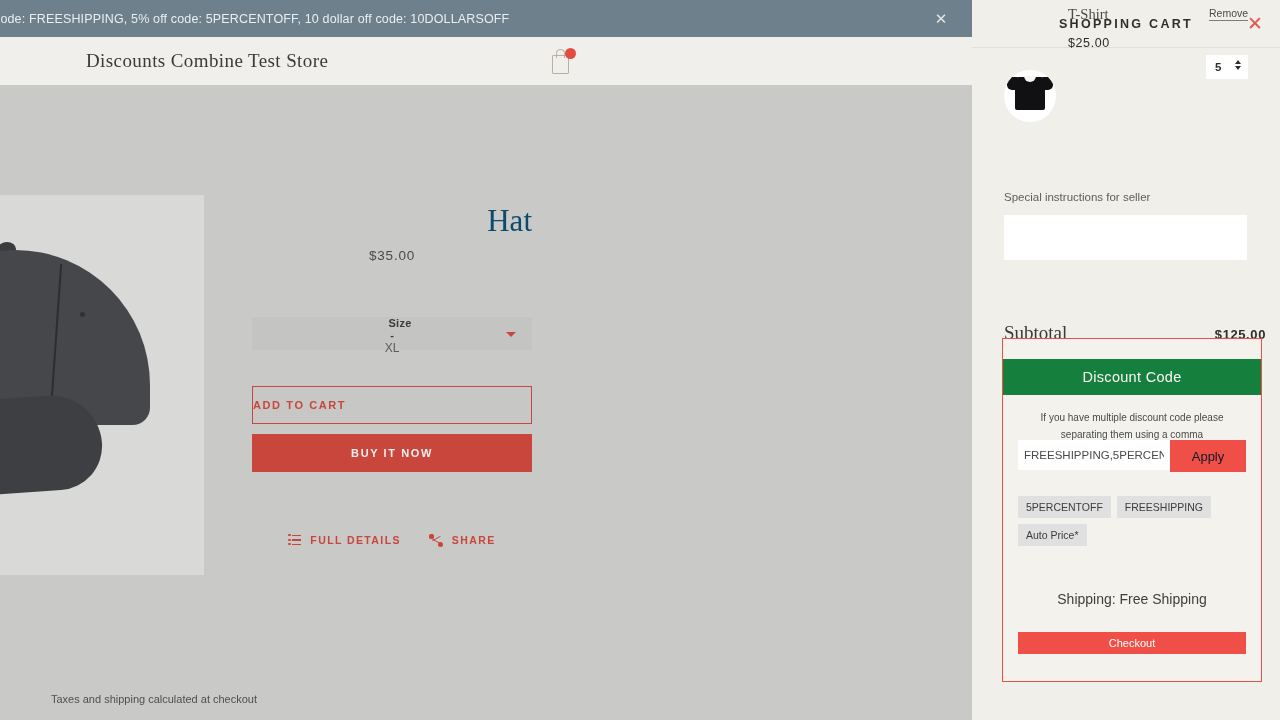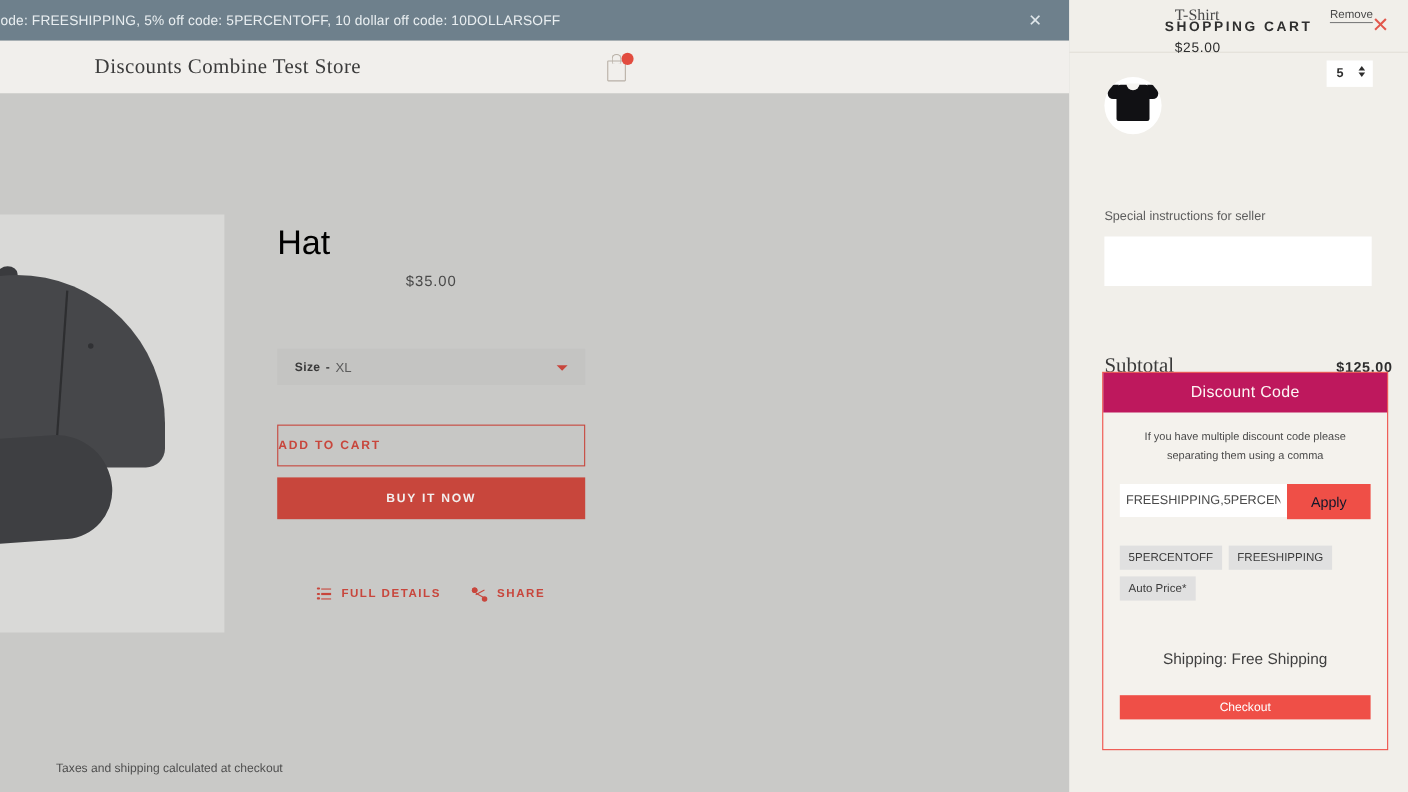--- a/index.html
+++ b/index.html
@@ -106,35 +106,35 @@
     transform: rotate(4deg);
   }
   .cap-eyelet1, .cap-eyelet2 {
     position: absolute; width: 5px; height: 5px;
     border-radius: 50%; background: #303134;
   }
   .cap-eyelet2 { left: 200px; top: 62px; }
 
   .product-title {
     position: absolute; left: 252px; top: 118px; width: 280px;
-    text-align: left;
-    font-family: Liberation Sans, sans-serif;
-    font-size: 31px; font-weight: 400; color: #000000;
+    text-align: right;
+    font-family: Liberation Serif, serif;
+    font-size: 31px; font-weight: 400; color: #0c4a6e;
   }
   .product-price {
     position: absolute; left: 252px; top: 163px; width: 280px;
     text-align: center; font-size: 13.5px; color: #4a4a4a;
     letter-spacing: .8px;
   }
 
   .size-select {
     position: absolute; left: 252px; top: 232px;
     width: 280px; height: 33px;
     background: #c4c4c2;
-    display: flex; align-items: center; cursor: pointer;
+    display: flex; align-items: center; cursor: pointer; flex-direction: column;
   }
   .size-label {
     margin-left: 16px; font-size: 11px; font-weight: bold;
     color: #3a3a3a; letter-spacing: .3px;
   }
   .size-dash { margin: 0 5px; font-size: 11px; color: #3a3a3a; font-weight: bold; }
   .size-value { font-size: 12px; color: #5c5c5c; }
   .size-caret {
     position: absolute; right: 16px; top: 15px;
     width: 0; height: 0;
@@ -311,22 +311,22 @@
   }
 
   
   .disc {
     position: absolute; left: 1002px; top: 338px;
     width: 260px; height: 344px;
     border: 1.5px solid #ef4f47;
     background: #f4f2ed;
   }
   .disc-head {
-    height: 36px; background: #be185d;
-    display: flex; align-items: center; justify-content: center;
+    height: 36px; background: #15803d;
+    display: flex; align-items: center; justify-content: center; margin-top: 20px;
   }
   .disc-head span {
     color: #fdf6f5; font-size: 14.5px; letter-spacing: .3px;
   }
   .disc-help {
     margin: 14px 22px 0; text-align: center;
     font-size: 10px; color: #4a4a4a; line-height: 17px;
   }
   .disc-inputrow {
     position: absolute; left: 15px; top: 101px;

